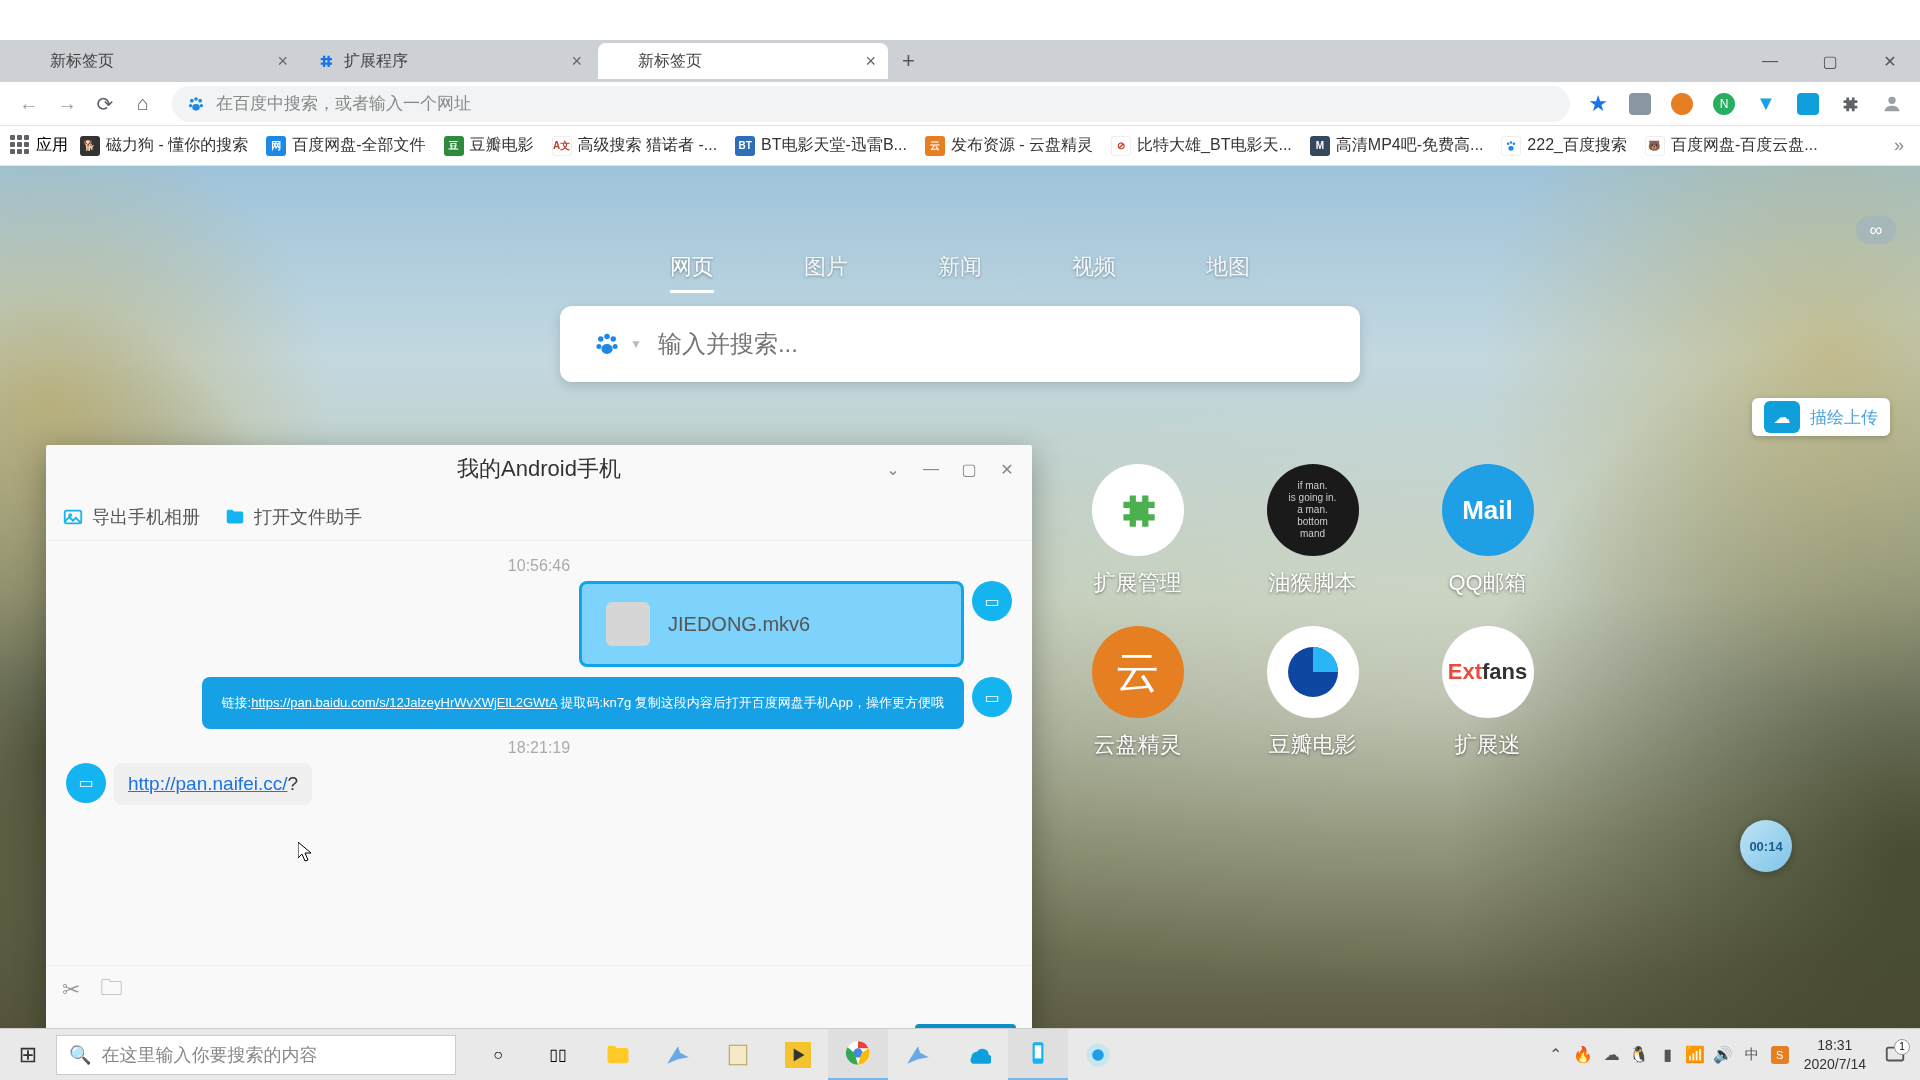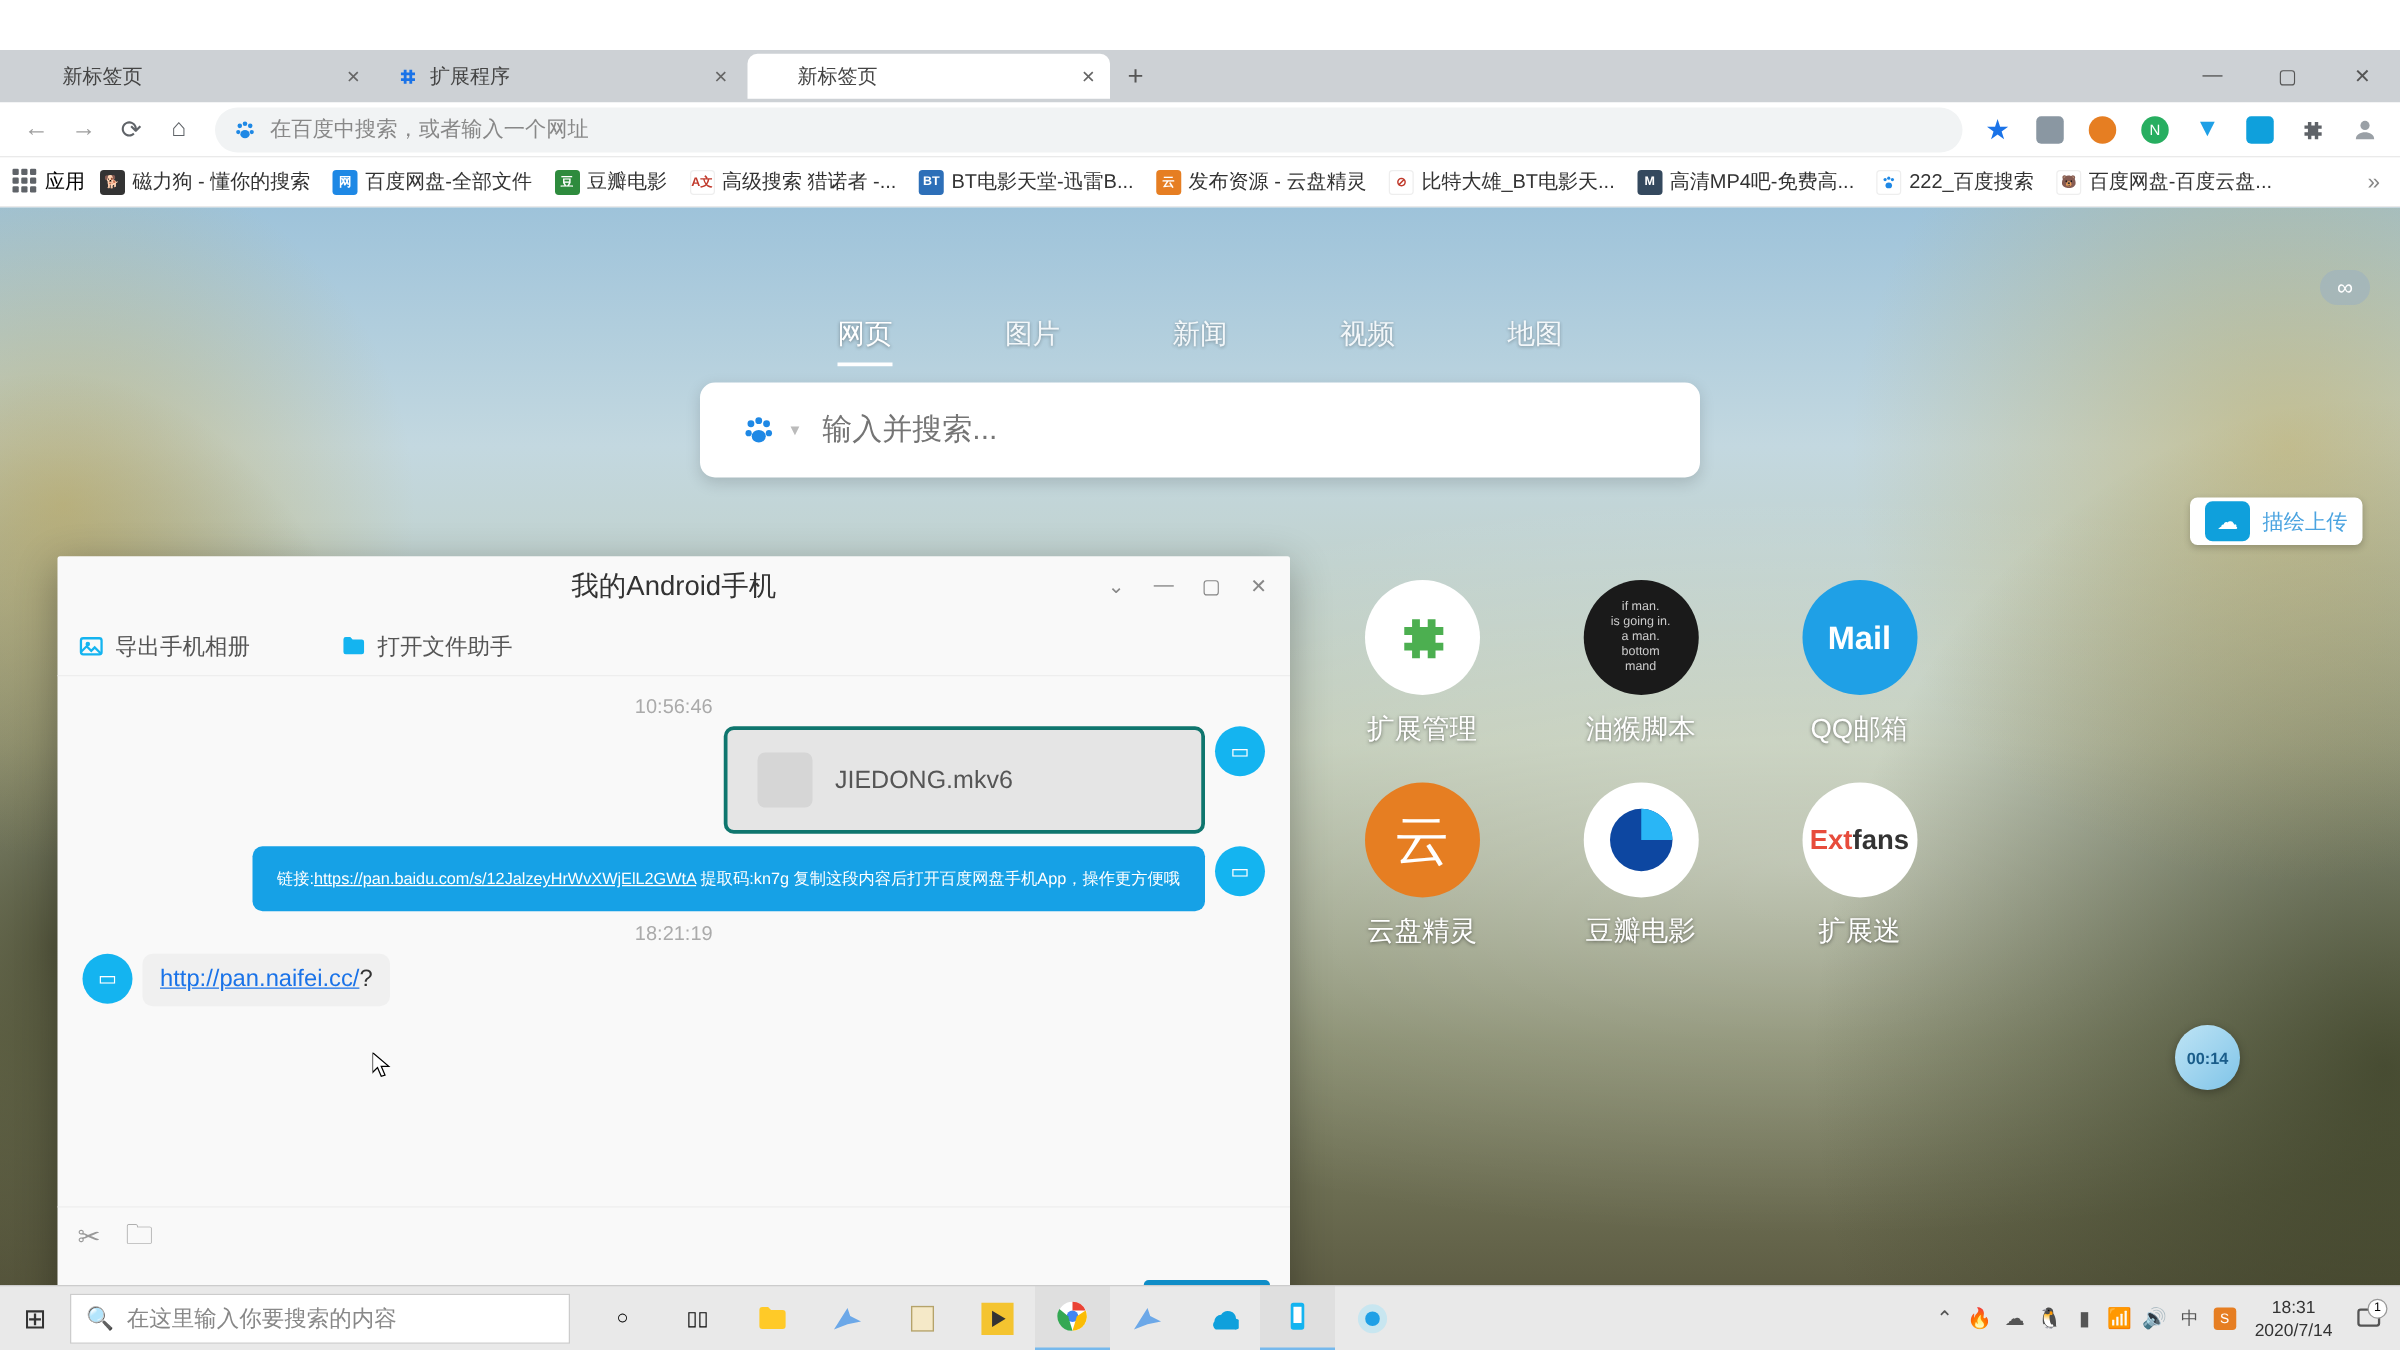--- a/index.html
+++ b/index.html
@@ -60,30 +60,30 @@
 .sc-item { display: flex; flex-direction: column; align-items: center; cursor: pointer; }
 .sc-circle { width: 92px; height: 92px; border-radius: 50%; display: flex; align-items: center; justify-content: center; font-size: 48px; color: #fff; margin-bottom: 12px; }
 .sc-label { color: #fff; font-size: 22px; text-shadow: 0 1px 3px rgba(0,0,0,0.5); }
 
 
 .phone-window { position: absolute; top: 279px; left: 46px; width: 986px; height: 628px; background: #f9f9f9; box-shadow: 0 8px 32px rgba(0,0,0,0.3); display: flex; flex-direction: column; border-radius: 2px; }
 .pw-titlebar { height: 48px; display: flex; align-items: center; justify-content: center; position: relative; }
 .pw-title { font-size: 22px; color: #333; }
 .pw-winctrls { position: absolute; right: 6px; top: 0; display: flex; align-items: center; height: 100%; }
 .pw-wc { width: 38px; height: 38px; display: flex; align-items: center; justify-content: center; color: #888; cursor: pointer; font-size: 16px; }
-.pw-toolbar { height: 48px; display: flex; align-items: center; padding: 0 16px; border-bottom: 1px solid #eee; gap: 48px; }
+.pw-toolbar { height: 48px; display: flex; align-items: center; padding: 0 16px; border-bottom: 1px solid #eee; }
 .pw-tool { display: flex; align-items: center; margin-right: 24px; cursor: pointer; font-size: 18px; color: #555; }
 .pw-tool-ic { width: 22px; height: 22px; margin-right: 8px; }
 .pw-messages { flex: 1; padding: 10px 12px; overflow: hidden; }
 .msg-time { text-align: center; color: #aaa; font-size: 16px; margin: 6px 0; }
 .msg-row { display: flex; margin-bottom: 10px; }
 .msg-row.out { justify-content: flex-end; }
 .msg-row.in { justify-content: flex-start; }
 .msg-avatar { width: 40px; height: 40px; border-radius: 50%; background: #14b4f0; display: flex; align-items: center; justify-content: center; color: #fff; margin: 0 8px; flex-shrink: 0; }
-.file-bubble { border: 3px solid #0f766e; background: #e5e5e5; border-radius: 8px; padding: 18px 24px; width: 385px; display: flex; align-items: center; }
+.file-bubble { border: 3px solid #0ea5e9; background: #7dd3fc; border-radius: 8px; padding: 18px 24px; width: 385px; display: flex; align-items: center; }
 .file-ic { width: 44px; height: 44px; background: #d6d6d6; border-radius: 6px; margin-right: 18px; position: relative; }
 .file-name { font-size: 20px; color: #555; }
 .text-bubble { background: #16a1e6; color: #fff; border-radius: 8px; padding: 16px 20px; max-width: 860px; font-size: 13px; line-height: 1.5; }
 .text-bubble a { color: #fff; text-decoration: underline; }
 .in-bubble { background: #f0f0f0; color: #333; border-radius: 8px; padding: 10px 14px; font-size: 19px; }
 .in-bubble a { color: #1a73e8; text-decoration: underline; }
 .pw-inputbar { height: 48px; border-top: 1px solid #eee; display: flex; align-items: center; padding: 0 16px; gap: 20px; }
 .pw-inputic { color: #999; font-size: 22px; cursor: pointer; }
 .pw-bottom { height: 60px; display: flex; align-items: center; justify-content: flex-end; padding: 0 16px; }
 .send-btn { background: #0f8dc7; color: #fff; border: none; border-radius: 4px; padding: 8px 18px; font-size: 17px; cursor: pointer; font-family: Liberation Mono, monospace; }

